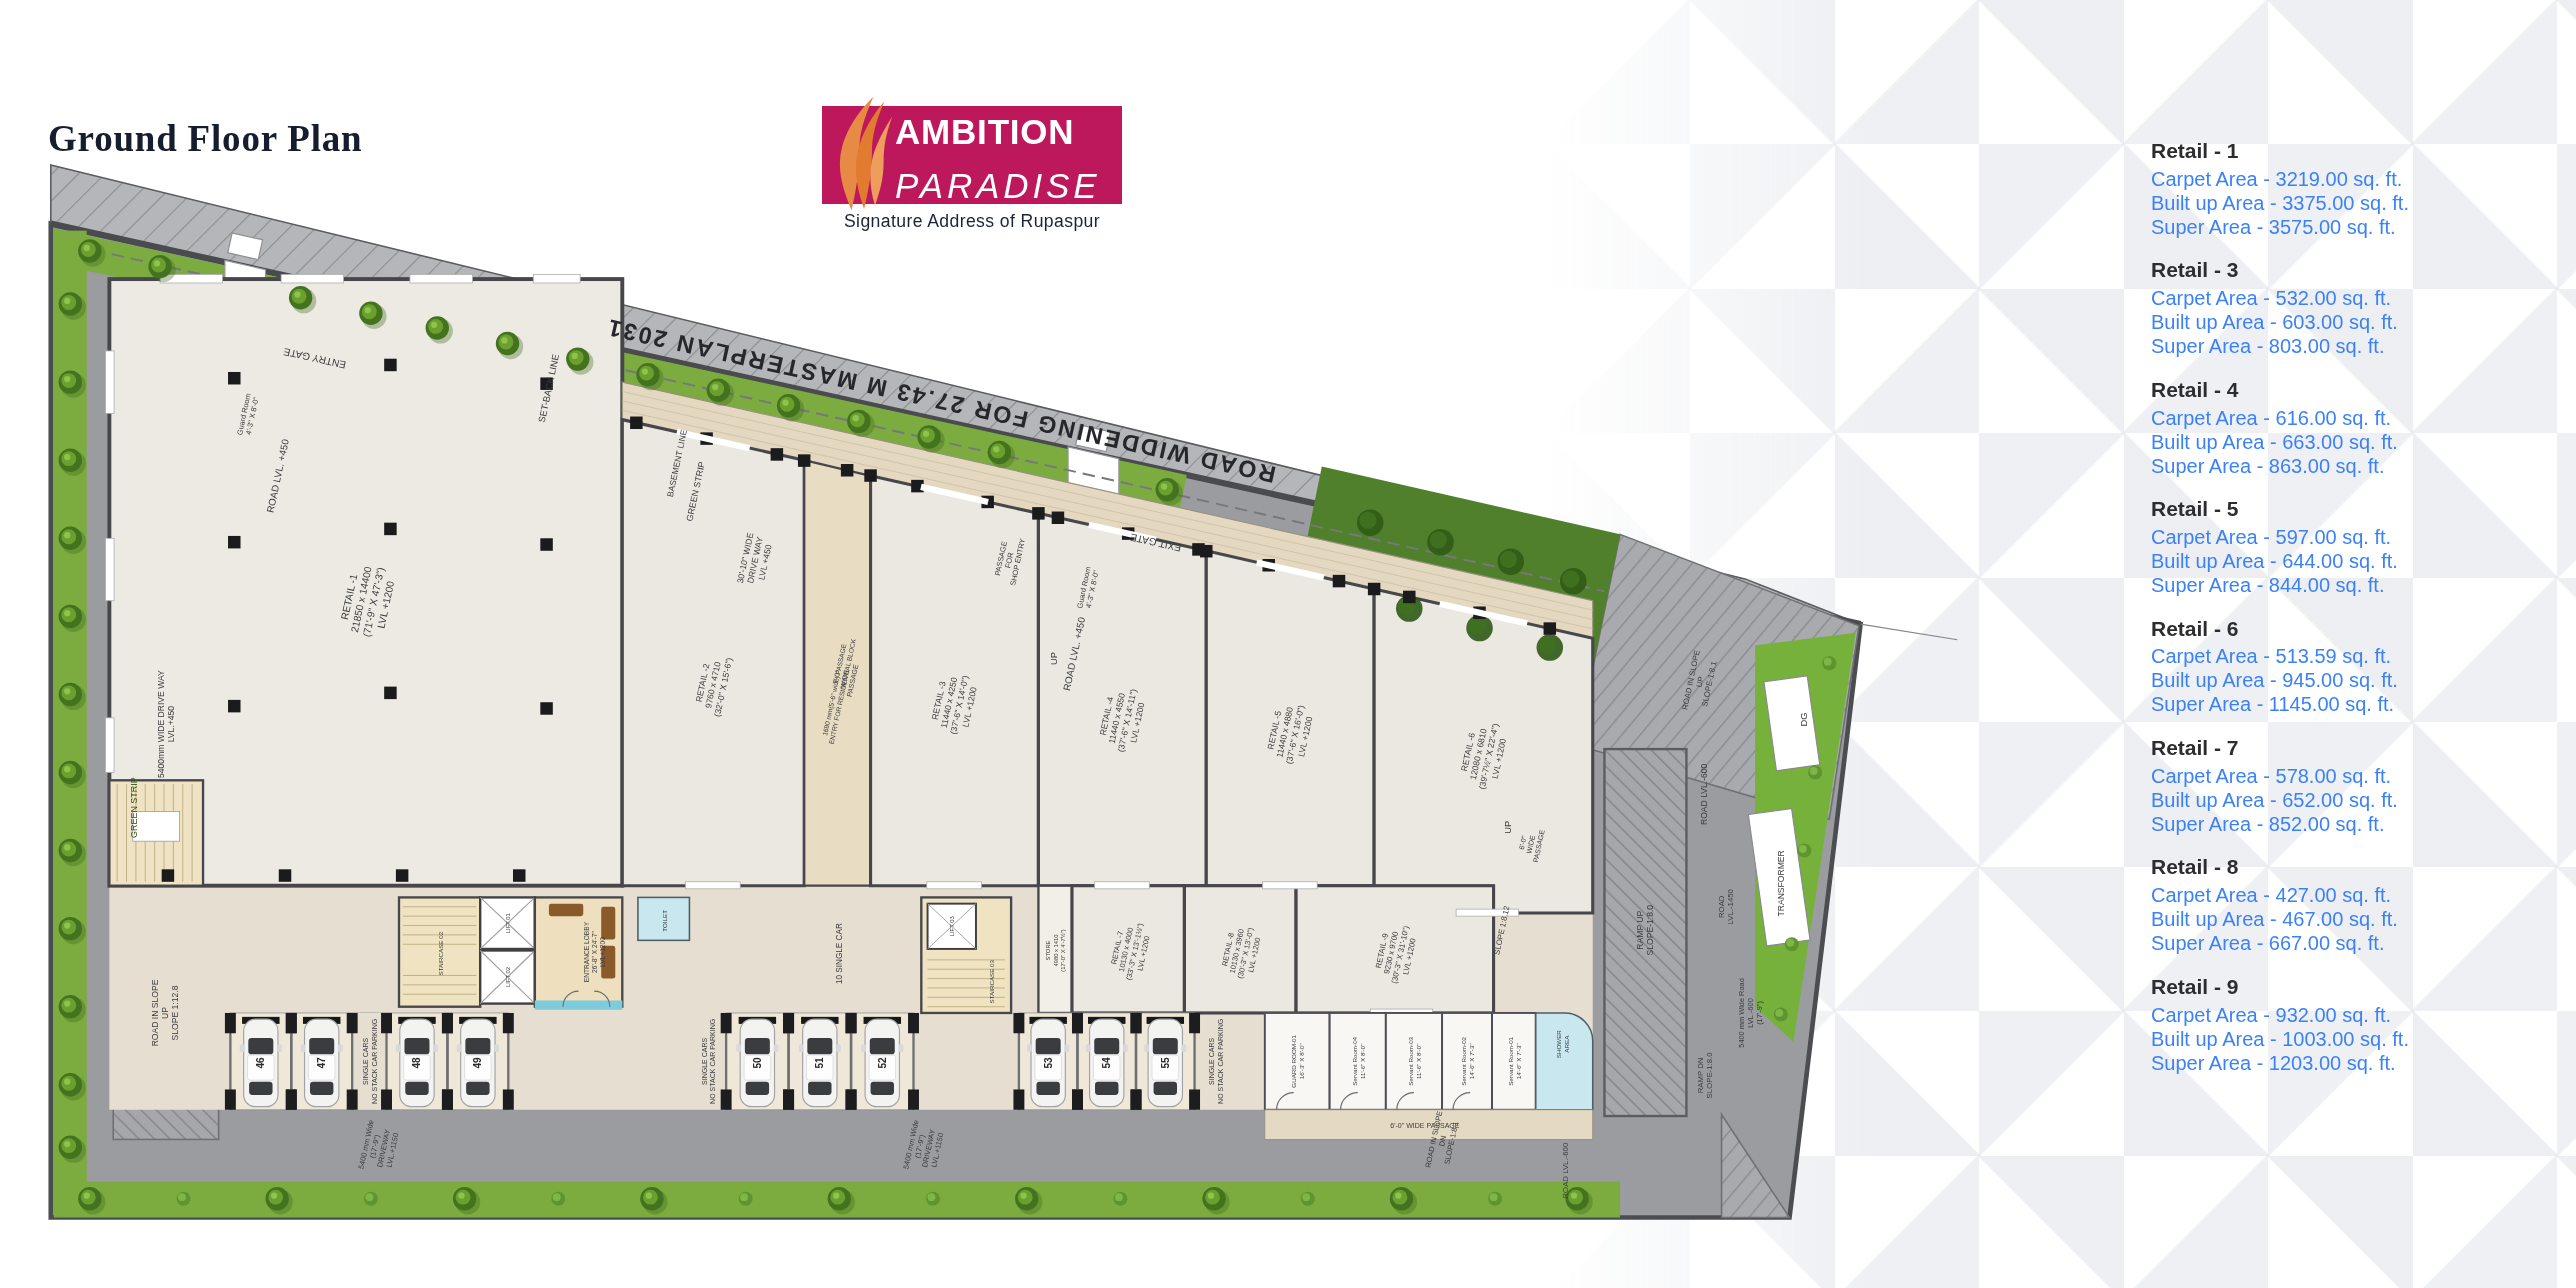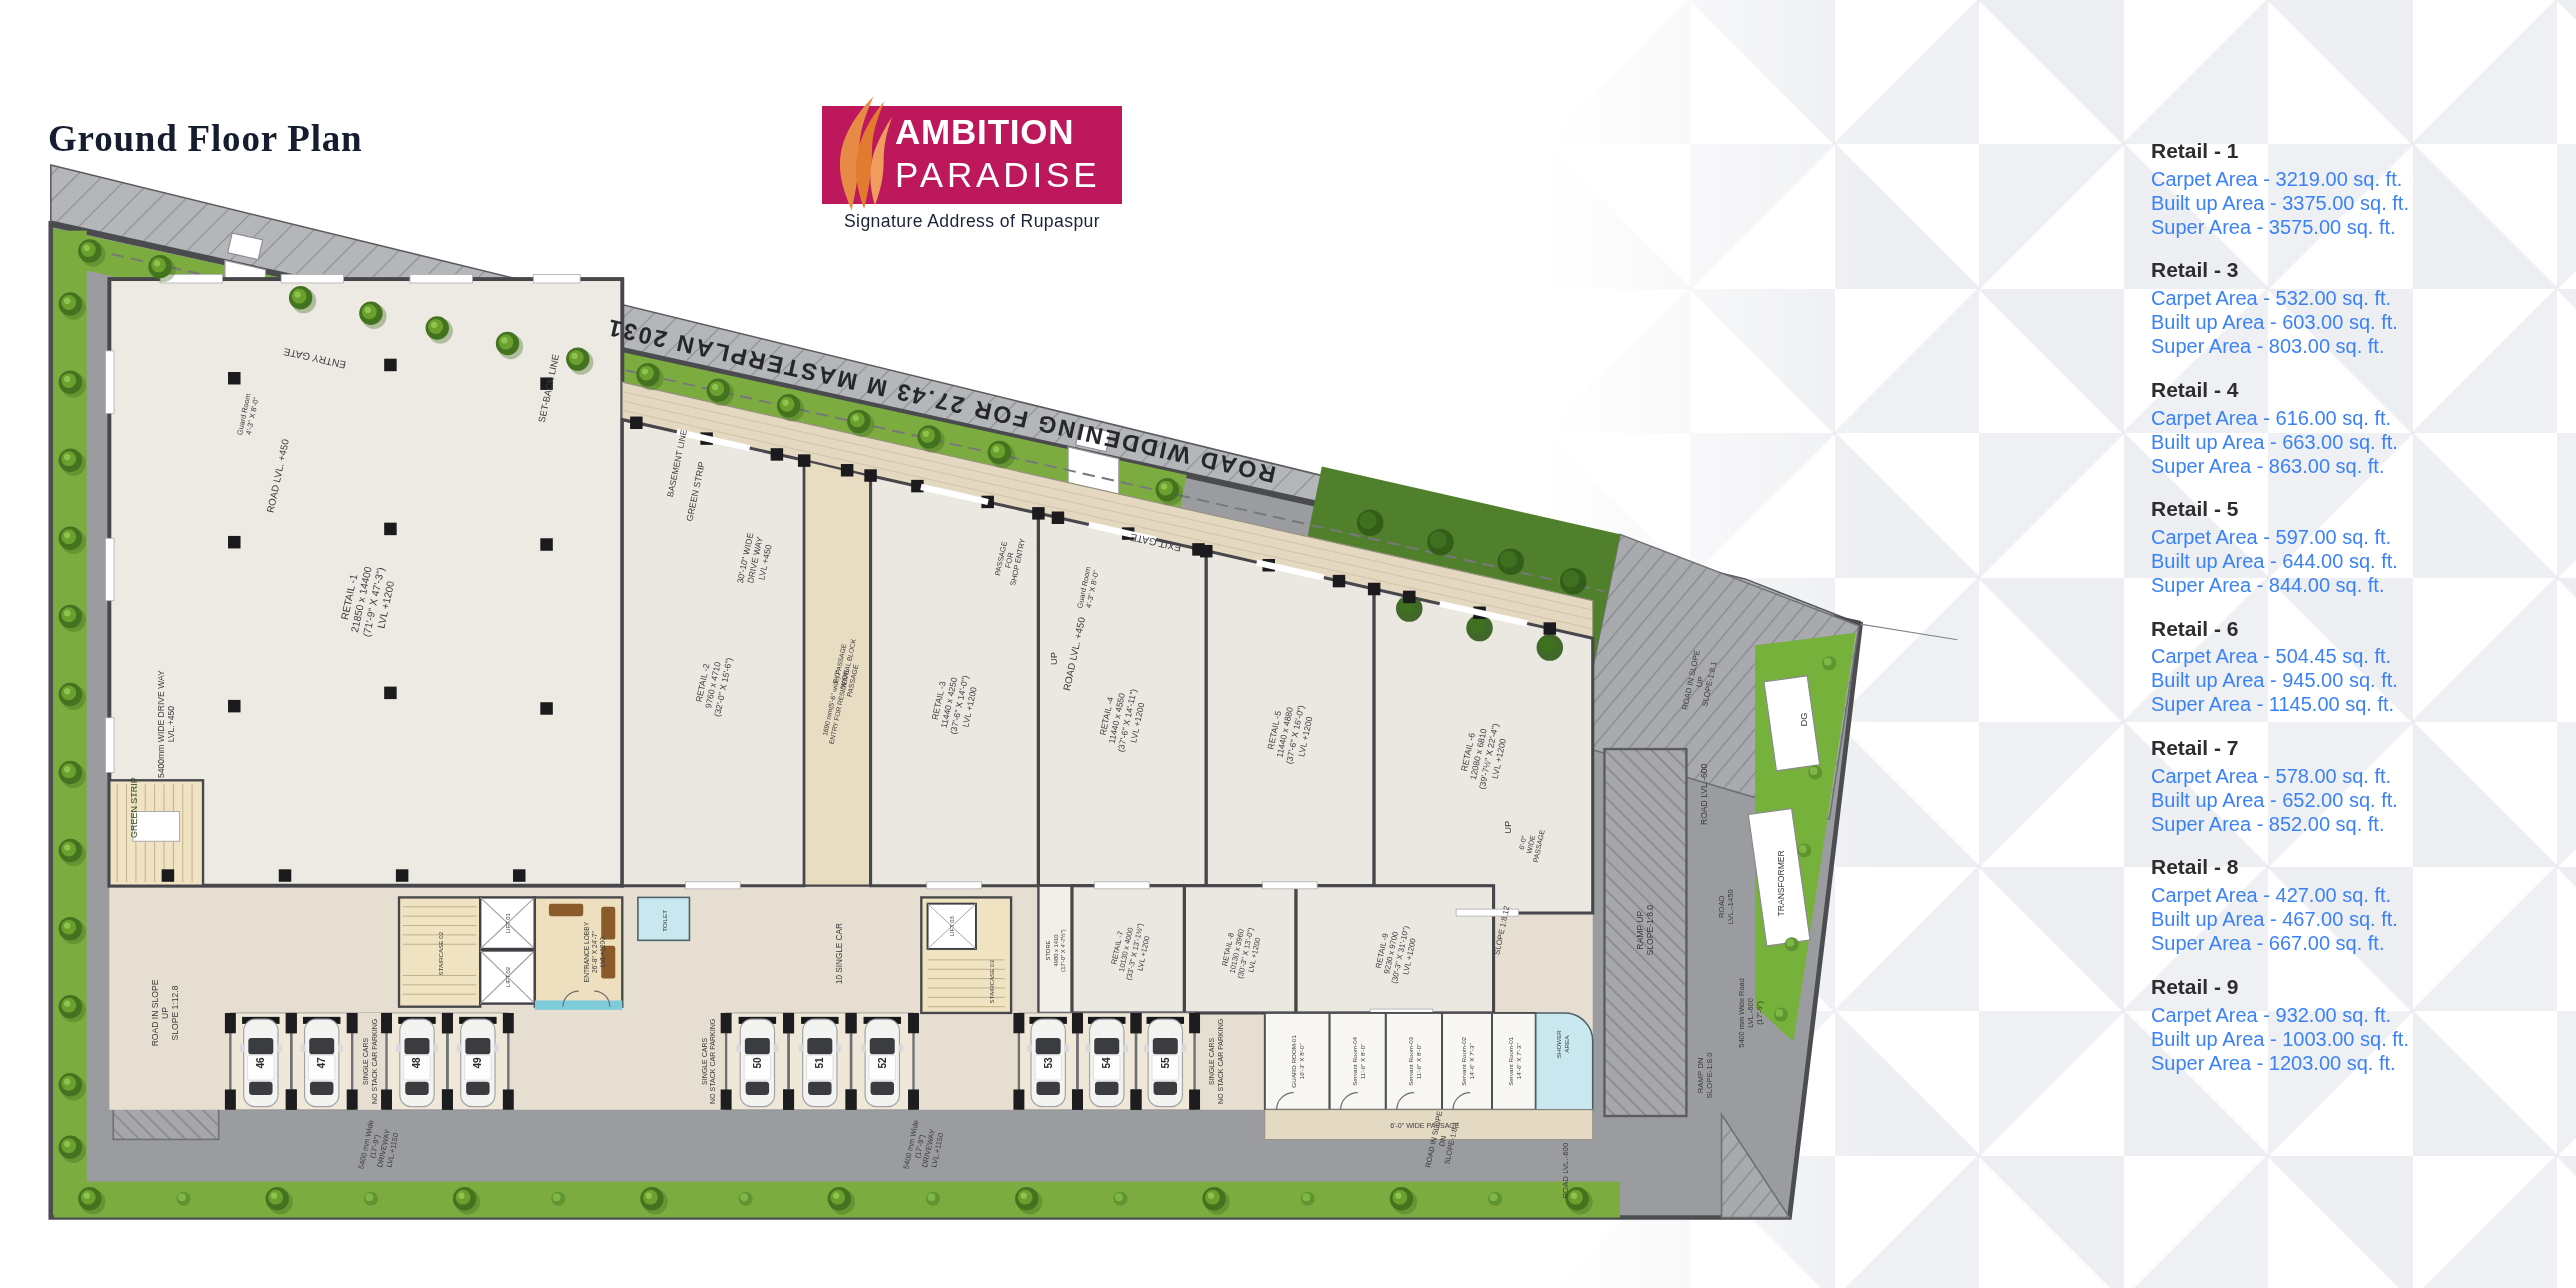--- a/index.html
+++ b/index.html
@@ -19,21 +19,21 @@
   .page-title{
     position:absolute;left:48px;top:117px;
     font-family:"Liberation Serif",serif;font-size:37px;font-weight:600;
     letter-spacing:0.8px;color:#161d2e;
   }
   .logo{position:absolute;left:822px;top:106px;width:300px;}
   .logo-box{position:relative;background:#be185d;height:98px;overflow:visible;}
   .logo-flame{position:absolute;left:6.2px;top:-11px;height:117px;width:66px;}
   .logo-text{margin-left:73px;padding-top:7.8px;color:#ffffff;line-height:1.02;}
   .logo-ambition{font-size:35px;font-weight:700;letter-spacing:0.8px;}
-  .logo-paradise{font-size:35px;font-weight:400;letter-spacing:3.9px;margin-top:8px;}
+  .logo-paradise{font-size:35px;font-weight:400;letter-spacing:3.9px;margin-top:19px;font-style:italic;}
   .logo-tagline{margin-top:7px;text-align:center;font-size:17.6px;color:#1b2337;letter-spacing:0.4px;}
   .retail-panel{position:absolute;left:2151px;top:123px;width:414px;}
   .retail-block{margin-bottom:19.5px;margin-top:16px;}
   .retail-name{font-size:21px;font-weight:700;color:#2d2d2f;margin-bottom:3.9px;}
   .retail-line{font-size:20px;color:#3b82f6;line-height:24px;}
   .plan-wrap{position:absolute;left:43px;top:101px;width:1944px;height:1140px;}
   svg text{font-family:"Liberation Sans",sans-serif;}
 </style>
 </head>
 <body>
@@ -77,21 +77,21 @@
     <div class="retail-line">Super Area - 863.00 sq. ft.</div>
   </div>
   <div class="retail-block">
     <div class="retail-name">Retail - 5</div>
     <div class="retail-line">Carpet Area - 597.00 sq. ft.</div>
     <div class="retail-line">Built up Area - 644.00 sq. ft.</div>
     <div class="retail-line">Super Area - 844.00 sq. ft.</div>
   </div>
   <div class="retail-block">
     <div class="retail-name">Retail - 6</div>
-    <div class="retail-line">Carpet Area - 504.45 sq. ft.</div>
+    <div class="retail-line">Carpet Area - 513.59 sq. ft.</div>
     <div class="retail-line">Built up Area - 945.00 sq. ft.</div>
     <div class="retail-line">Super Area - 1145.00 sq. ft.</div>
   </div>
   <div class="retail-block">
     <div class="retail-name">Retail - 7</div>
     <div class="retail-line">Carpet Area - 578.00 sq. ft.</div>
     <div class="retail-line">Built up Area - 652.00 sq. ft.</div>
     <div class="retail-line">Super Area - 852.00 sq. ft.</div>
   </div>
   <div class="retail-block">

